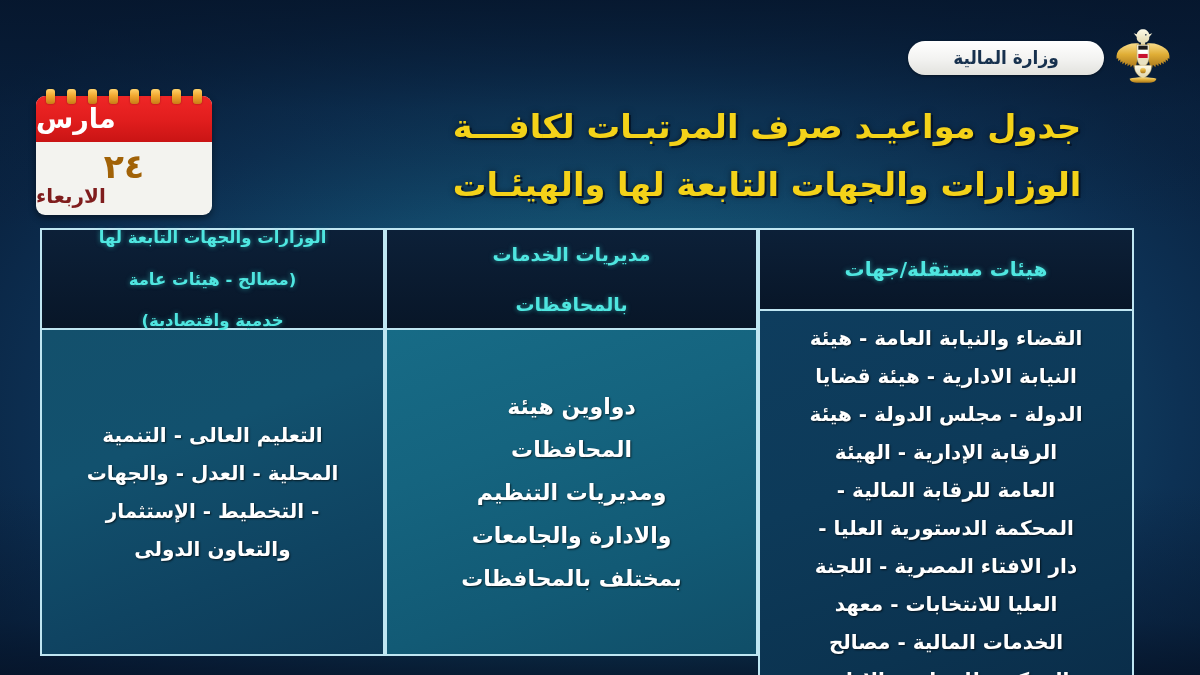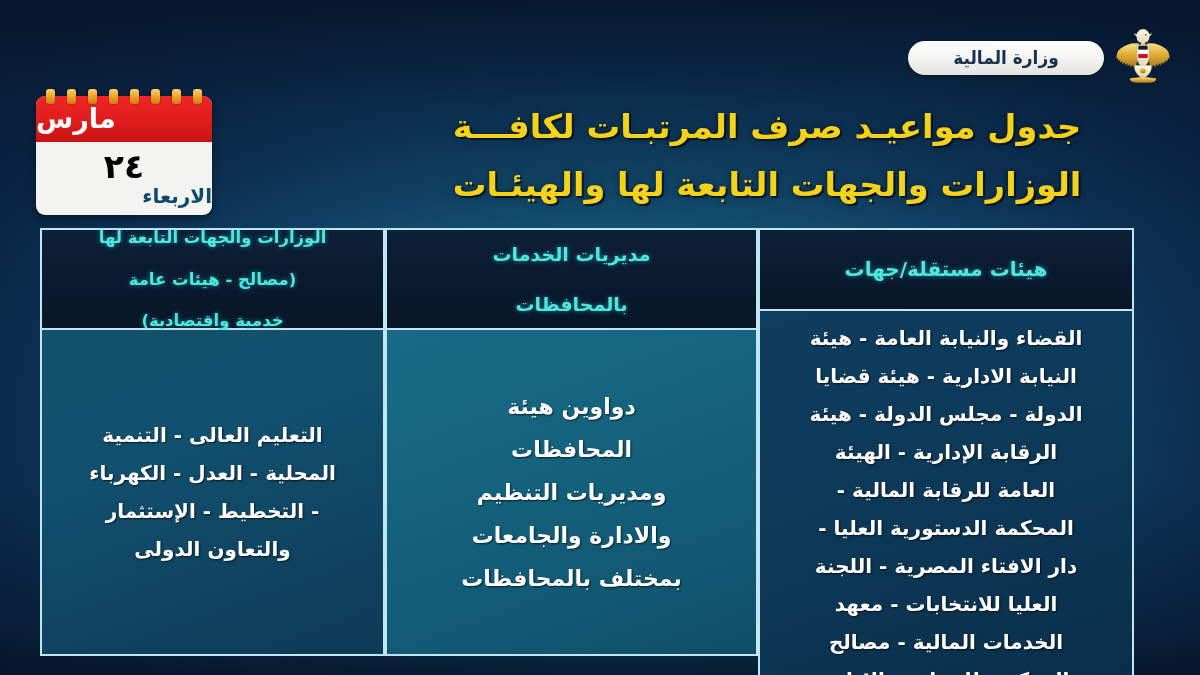--- a/index.html
+++ b/index.html
@@ -122,31 +122,31 @@
     background: linear-gradient(180deg,#ef2626 0%, #e01d1d 55%, #c91414 100%);
     color: #ffffff;
     text-align: left;
     font-size: 27px;
     font-weight: 700;
     line-height: 1;
     padding: 9px 0 10px 0;
     letter-spacing: 0px;
   }
   .cal-daynum {
-    color: #000000;
+    color: #a16207;
     text-align: center;
     font-size: 33px;
     font-weight: 700;
     line-height: 1;
     padding: 8px 0 2px 0;
     letter-spacing: 1px;
   }
   .cal-dayname {
-    color: #0c4a6e;
-    text-align: right;
+    color: #7f1d1d;
+    text-align: left;
     font-size: 20px;
     font-weight: 700;
     line-height: 1;
     padding: 1px 0 9px 0;
   }
 
   
   .headline {
     position: absolute;
     left: 350px;
@@ -313,21 +313,21 @@
       <div class="th th-1">
         <div>
           <p>الوزارات والجهات التابعة لها</p>
           <p>(مصالح - هيئات عامة</p>
           <p>خدمية واقتصادية)</p>
         </div>
       </div>
       <div class="td td-1">
         <div>
           <p>التعليم العالى - التنمية</p>
-          <p>المحلية - العدل - الكهرباء</p>
+          <p>المحلية - العدل - والجهات</p>
           <p>- التخطيط - الإستثمار</p>
           <p>والتعاون الدولى</p>
         </div>
       </div>
     </div>
 
     <div class="col col-2">
       <div class="th th-2">
         <div>
           <p>مديريات الخدمات</p>

